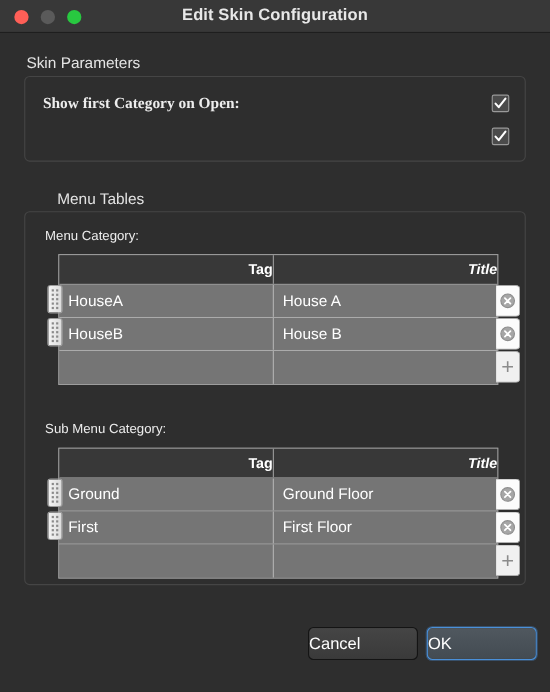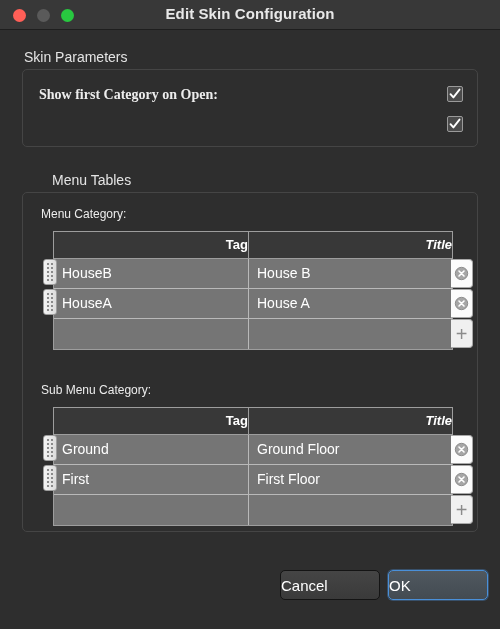--- a/index.html
+++ b/index.html
@@ -326,55 +326,55 @@
                   <i></i>
                   <i></i>
                   <i></i>
                   <i></i>
                   <i></i>
                   <i></i>
                   <i></i>
                   <i></i>
                 </span>
             </div>
+            <div class="td td-tag">HouseA</div>
+            <div class="td td-title">House A</div>
+            <div class="row-btn del-btn">
+              <svg width="15" height="15" viewBox="0 0 15 15">
+                <circle cx="7.5" cy="7.5" r="6.2" fill="#a6a6a6" stroke="#8e8e8e" stroke-width="1"></circle>
+                <path d="M5 5 L10 10 M10 5 L5 10" stroke="#ffffff" stroke-width="1.6" stroke-linecap="round"></path>
+              </svg>
+            </div>
+          </div>
+
+          <div class="tbl-row">
+            <div class="drag-handle">
+              <span class="dots">
+                  <i></i>
+                  <i></i>
+                  <i></i>
+                  <i></i>
+                  <i></i>
+                  <i></i>
+                  <i></i>
+                  <i></i>
+                  <i></i>
+                  <i></i>
+                </span>
+            </div>
             <div class="td td-tag">HouseB</div>
             <div class="td td-title">House B</div>
             <div class="row-btn del-btn">
               <svg width="15" height="15" viewBox="0 0 15 15">
                 <circle cx="7.5" cy="7.5" r="6.2" fill="#a6a6a6" stroke="#8e8e8e" stroke-width="1"></circle>
                 <path d="M5 5 L10 10 M10 5 L5 10" stroke="#ffffff" stroke-width="1.6" stroke-linecap="round"></path>
               </svg>
             </div>
           </div>
 
-          <div class="tbl-row">
-            <div class="drag-handle">
-              <span class="dots">
-                  <i></i>
-                  <i></i>
-                  <i></i>
-                  <i></i>
-                  <i></i>
-                  <i></i>
-                  <i></i>
-                  <i></i>
-                  <i></i>
-                  <i></i>
-                </span>
-            </div>
-            <div class="td td-tag">HouseA</div>
-            <div class="td td-title">House A</div>
-            <div class="row-btn del-btn">
-              <svg width="15" height="15" viewBox="0 0 15 15">
-                <circle cx="7.5" cy="7.5" r="6.2" fill="#a6a6a6" stroke="#8e8e8e" stroke-width="1"></circle>
-                <path d="M5 5 L10 10 M10 5 L5 10" stroke="#ffffff" stroke-width="1.6" stroke-linecap="round"></path>
-              </svg>
-            </div>
-          </div>
-
           <div class="tbl-row row-empty">
             <div class="td td-tag"></div>
             <div class="td td-title"></div>
             <div class="row-btn add-btn">+</div>
           </div>
 
         </div>
       </div>
 
       <div class="table-title" id="tbl-title-1">Sub Menu Category:</div>

